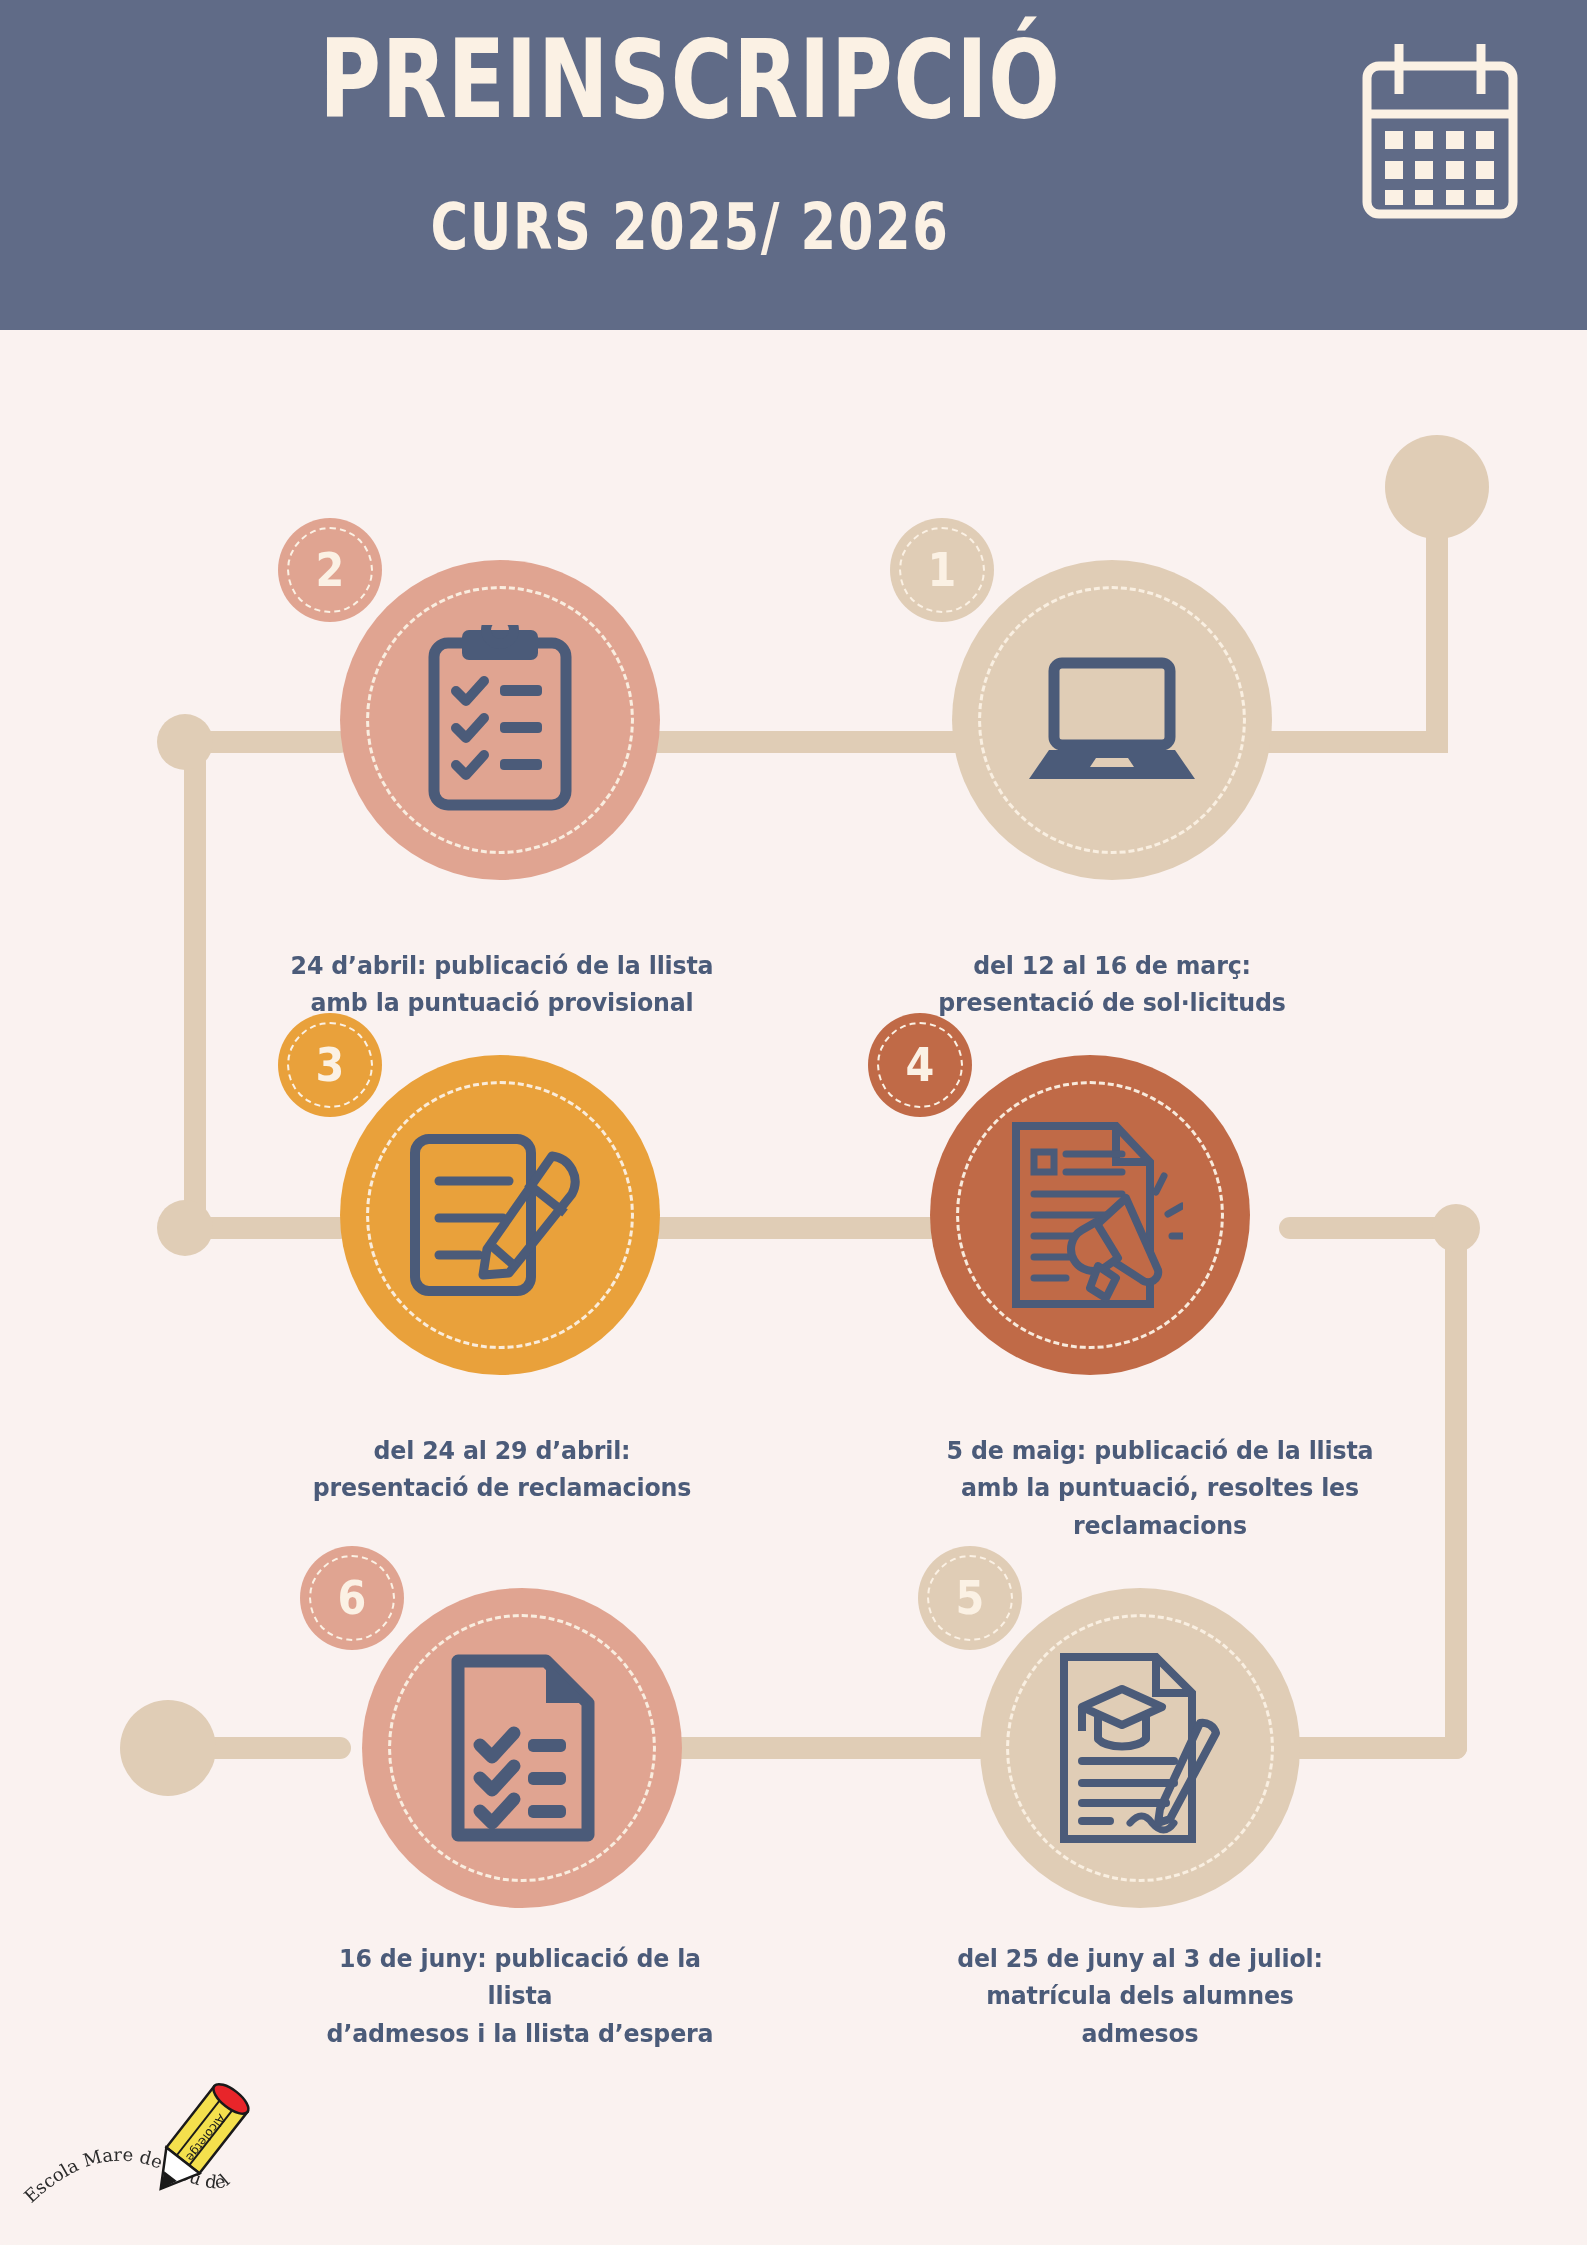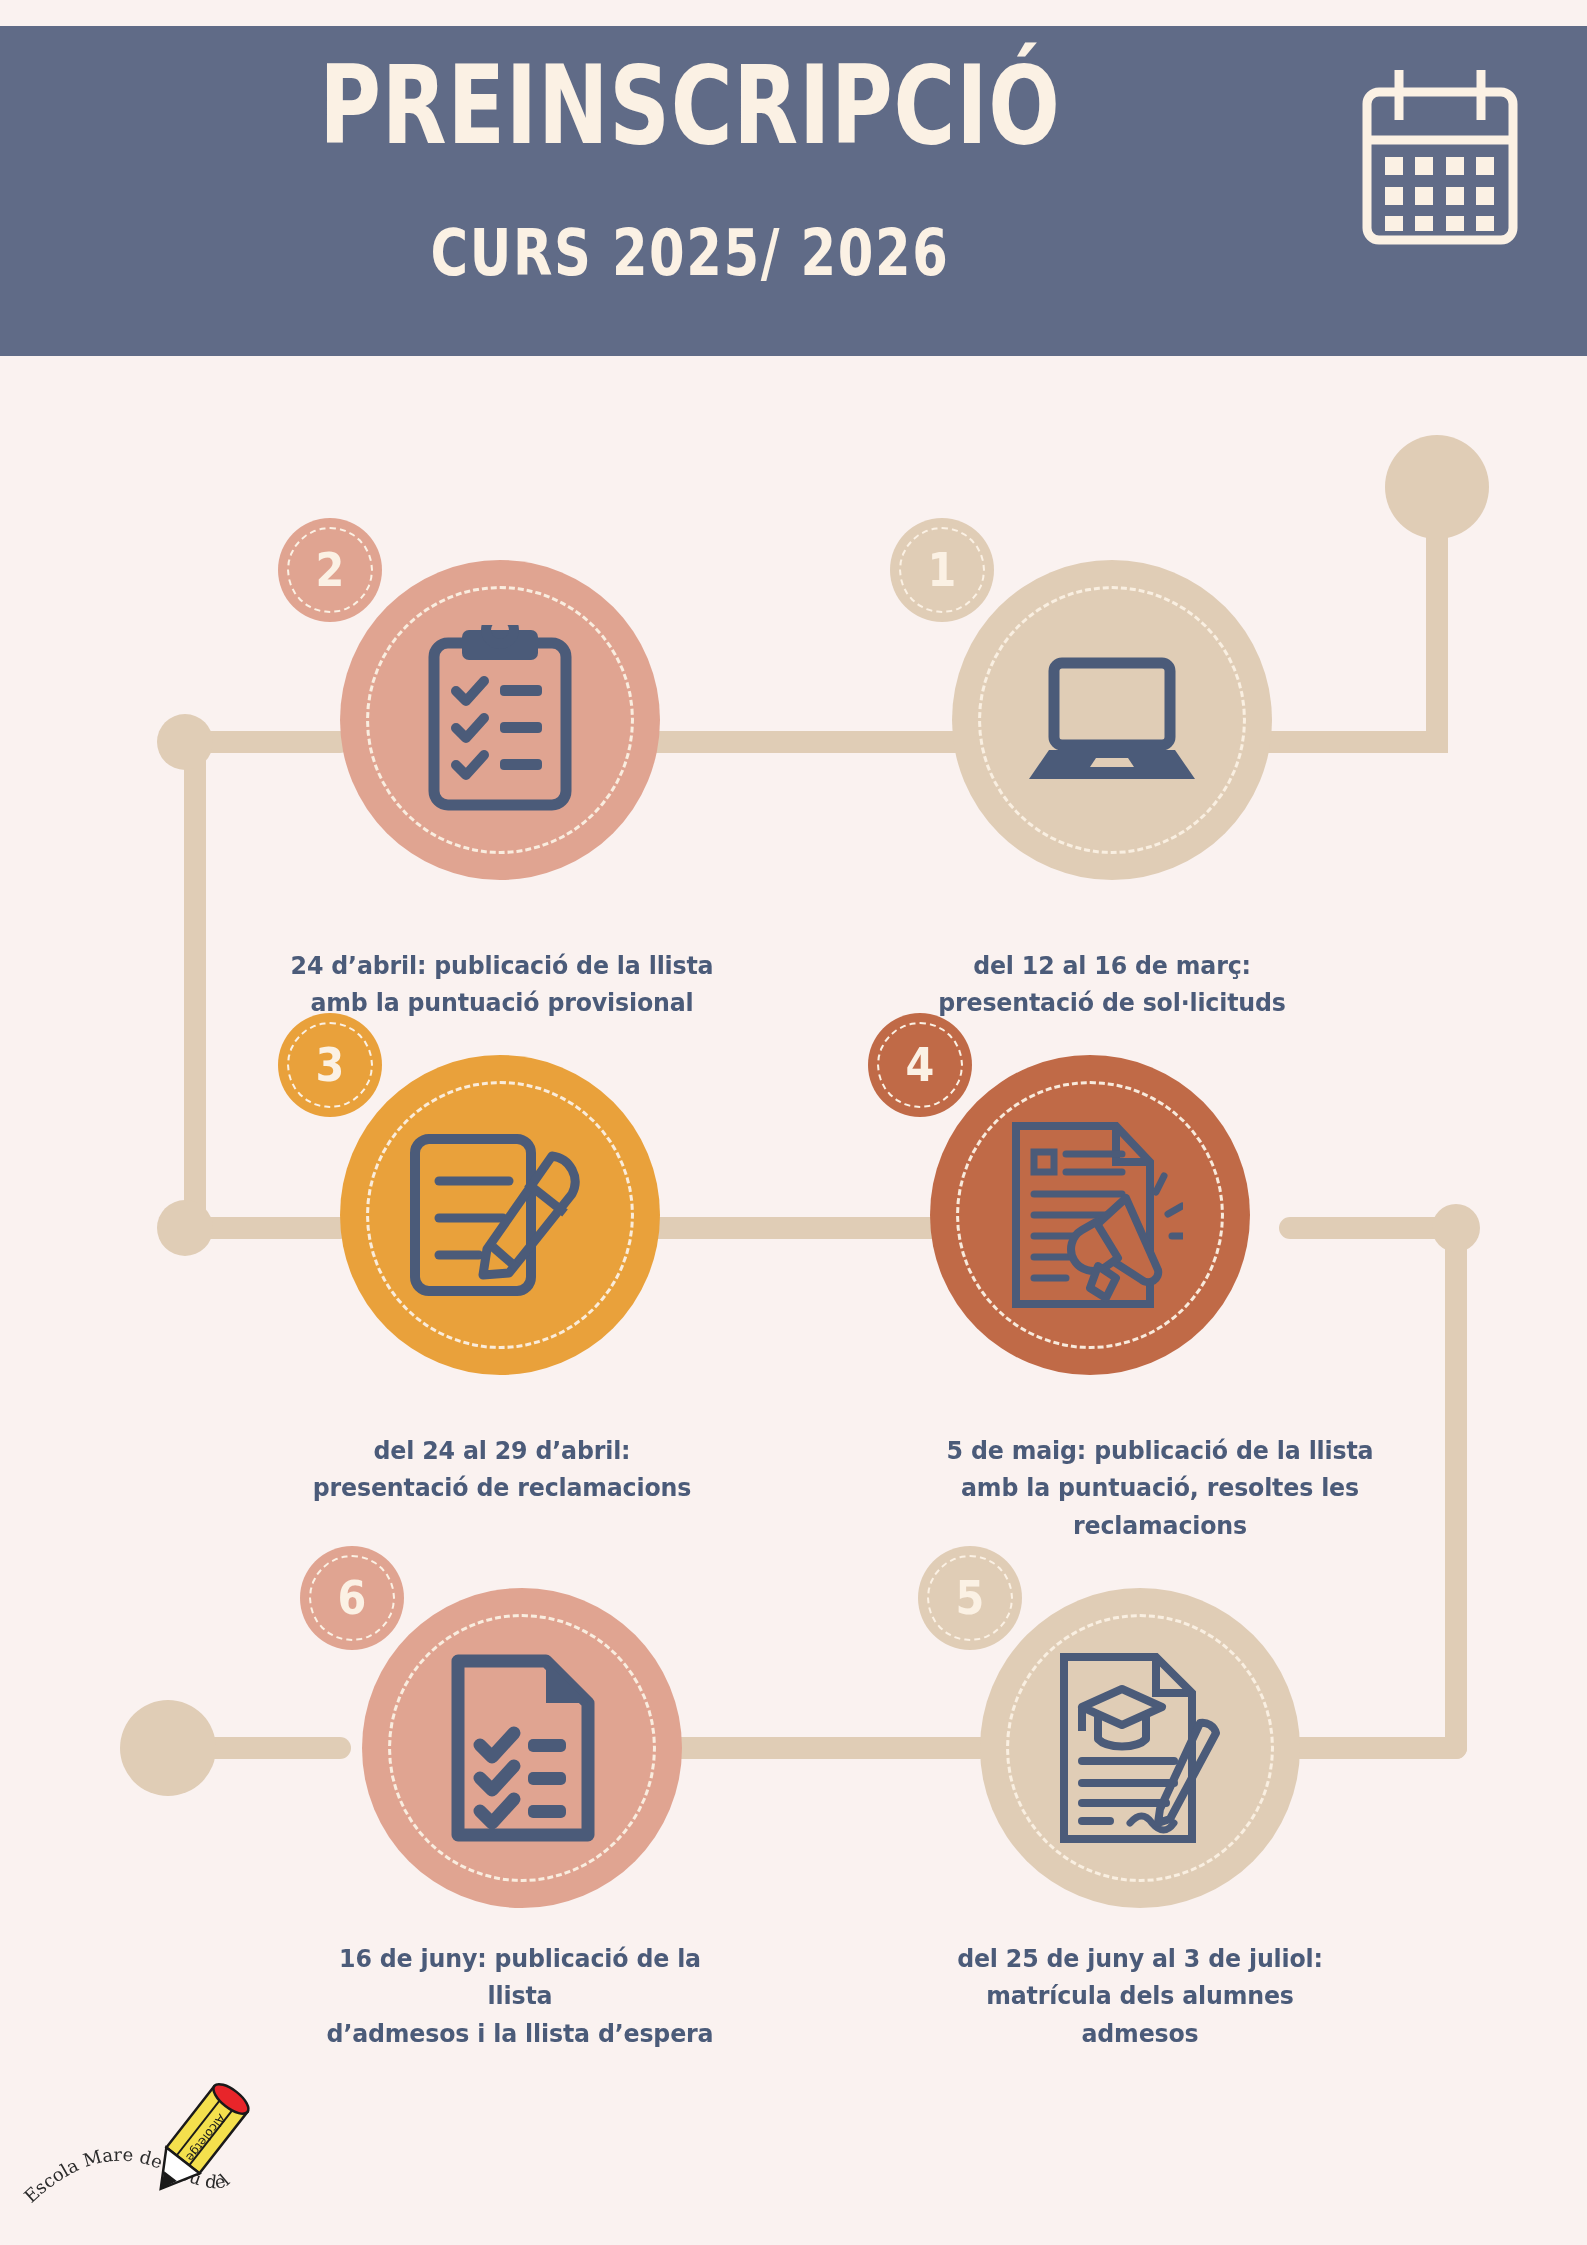--- a/index.html
+++ b/index.html
@@ -8,21 +8,20 @@
     background: #FAF2F0;
     font-family: "Liberation Sans", sans-serif;
     overflow: hidden;
   }
   #poster { position: relative; width: 1587px; height: 2245px; background: #FAF2F0; }
 
   
   .header {
     position: absolute; left: 0; top: 0; width: 1587px; height: 330px;
     background: #606B87;
-    margin-top: 26px;
   }
   .title {
     position: absolute; left: 0; top: 26px; width: 1380px;
     text-align: center;
     color: #FBF1E4;
     font-family: "DejaVu Sans", sans-serif;
     font-weight: bold;
     font-size: 108px;
     letter-spacing: 1px;
     transform: scaleX(0.78);

